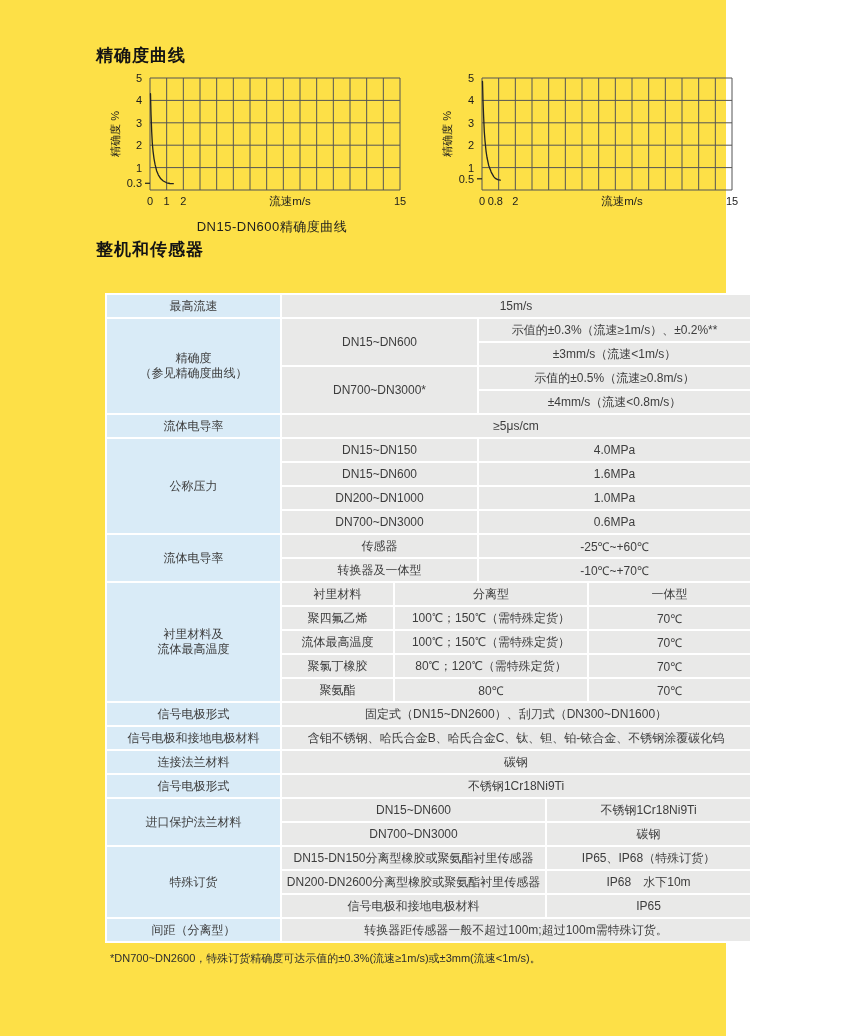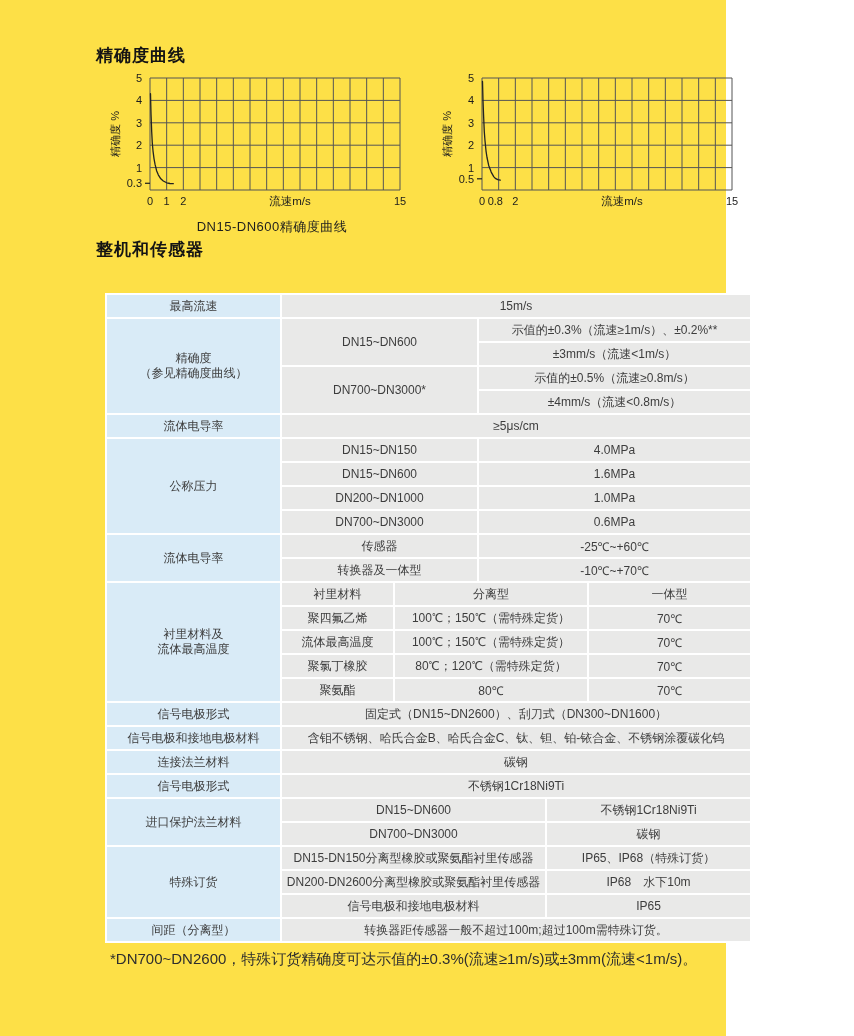--- a/index.html
+++ b/index.html
@@ -25,21 +25,21 @@
     font-size:12px; color:#3d3d3d;
   }
   table.spec td {
     border:2px solid #ffffff; text-align:center; vertical-align:middle;
     height:22px; padding:0 3px; overflow:hidden;
   }
   td.h { background:#d9ebf7; white-space:pre-line; line-height:15px; }
   td.c { background:#e9e9e8; white-space:nowrap; }
 
   .footnotes {
-    position:absolute; left:110px; top:950px; font-size:15px; color:#2e2e2e; line-height:17px;
+    position:absolute; left:110px; top:950px; font-size:11px; color:#2e2e2e; line-height:17px;
   }
 </style>
 </head>
 <body>
 
 <div class="page">
 
   <h2 class="sec-title" id="title1">精确度曲线</h2>
 
   <div class="chart-wrap" id="chart-wrap-0">

